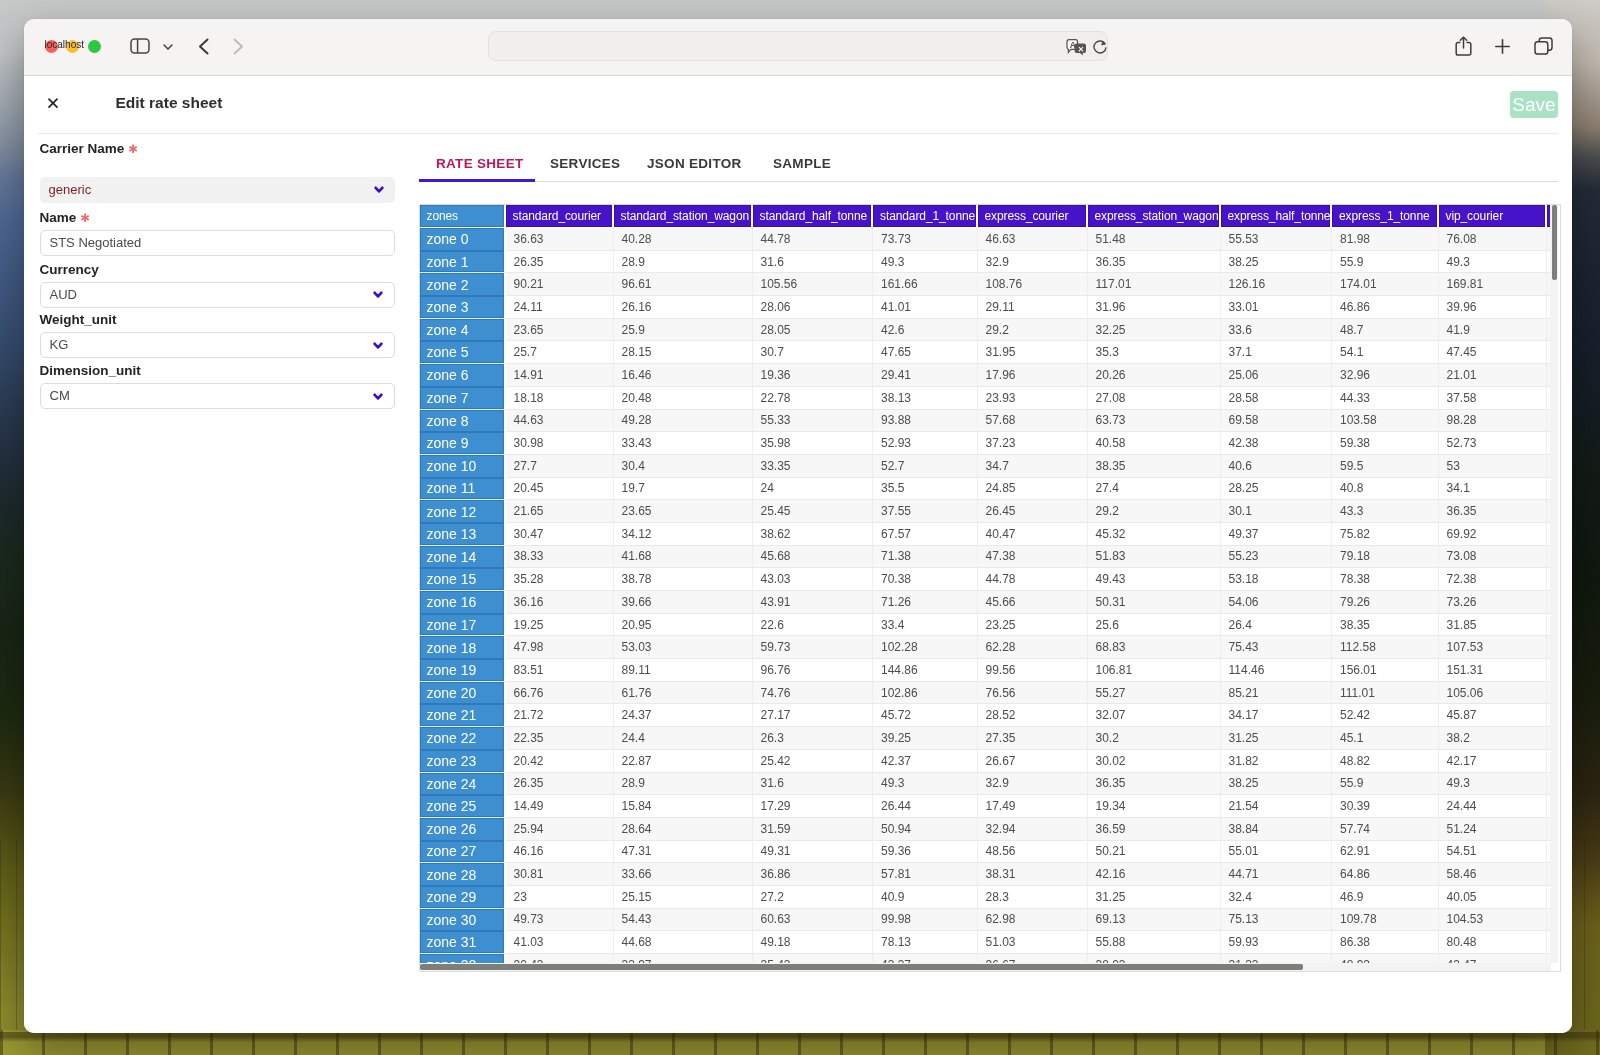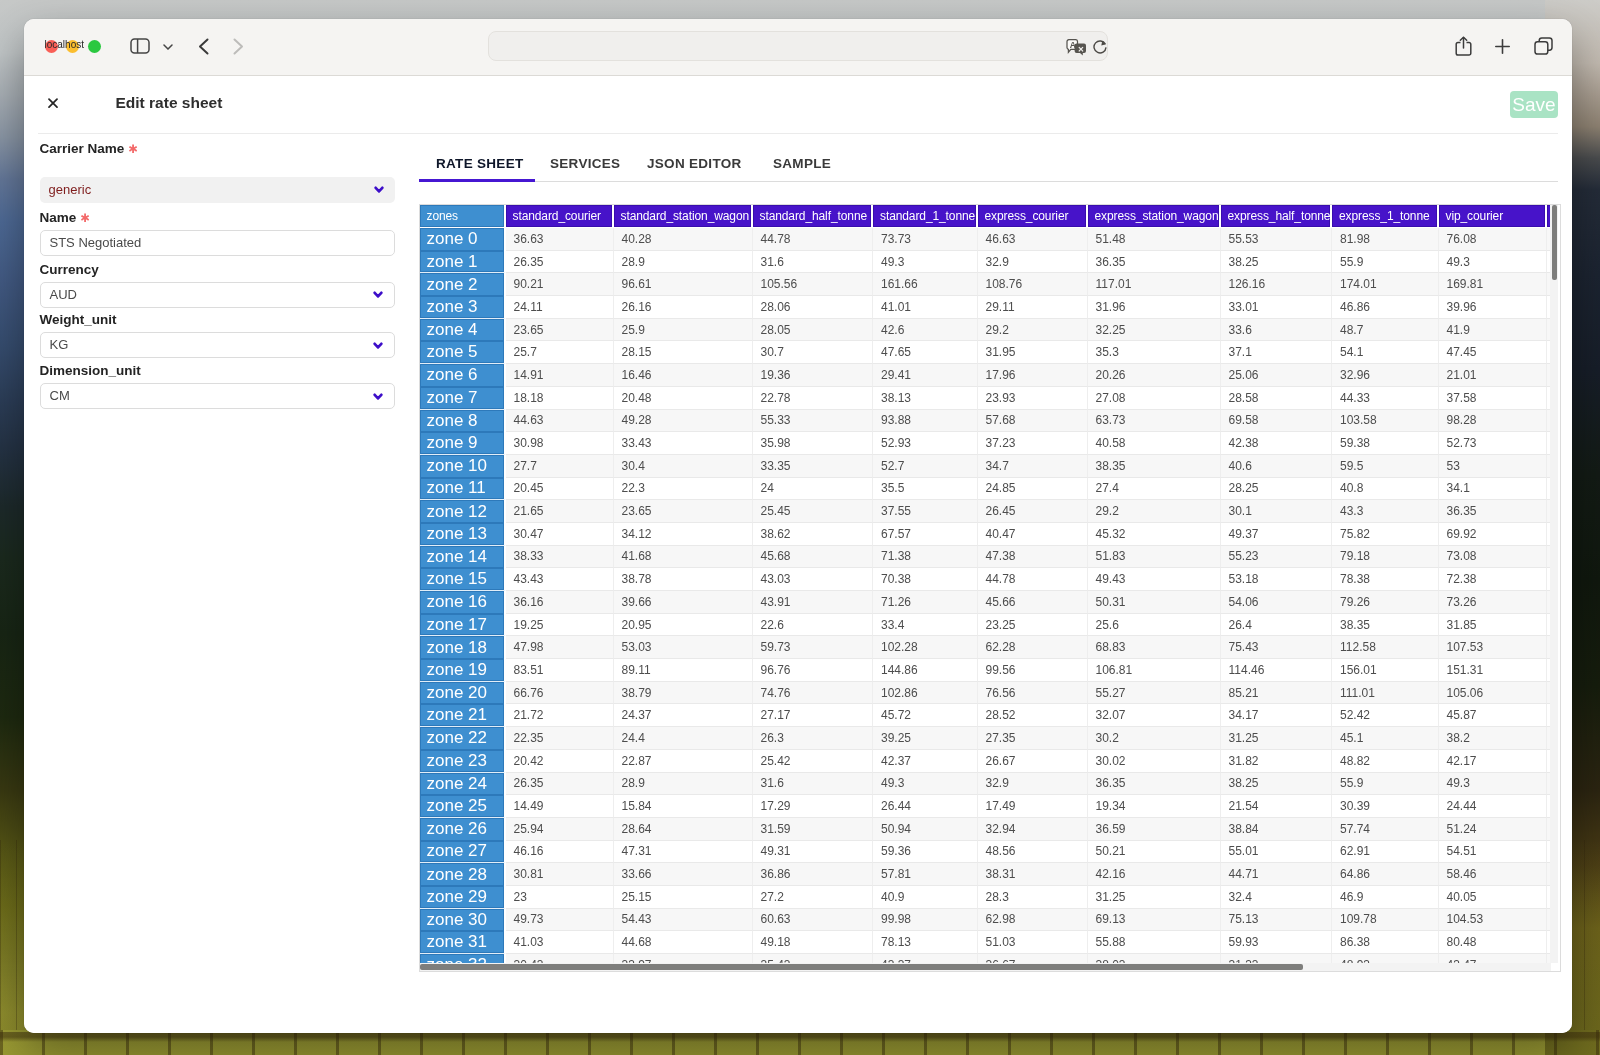--- a/index.html
+++ b/index.html
@@ -56,37 +56,37 @@
 
 .flabel { position:absolute; left:16px; font-size:13.5px; font-weight:700; color:#242424; }
 .req { color:#f36a6a; font-weight:400; font-size:11.5px; padding-left:4px; }
 .fsel { position:absolute; left:16px; width:355px; height:26px; border-radius:5px;
  background:#fff; border:1px solid #dcdcdc; font-size:13px; color:#4a4a4a; line-height:24px;
  padding-left:9px; }
 .fsel.dis { background:#f1f1f1; border:none; color:#7f1d1d; line-height:26px; }
 .chev { position:absolute; right:11px; top:50%; margin-top:-3.5px; }
 
 .tab { position:absolute; top:79.5px; font-size:13.5px; font-weight:700; color:#3a3a3a; letter-spacing:.3px; }
-.tab.act { color:#0f172a; }
+.tab.act { color:#be185d; }
 .tabline { position:absolute; left:395px; top:102.5px; width:116.5px; height:2.5px; background:#4617d2; }
 .tabgray { position:absolute; left:395px; top:104px; width:1139.5px; height:1px; background:#dcdcdc; }
 
 .tblbox { position:absolute; left:395px; top:127.5px; width:1142.5px; height:767.5px;
  border:1px solid #dcdcdc; background:#fff; }
 .tclip { position:absolute; left:0; top:0; width:1131px; height:757.5px; overflow:hidden; }
 table { border-collapse:separate; border-spacing:0; table-layout:fixed; width:1267px; }
 col.c0 { width:86px; } col.c1 { width:108px; } col.c2 { width:139px; }
 col.c3 { width:120.5px; } col.c4 { width:104.5px; } col.c5 { width:110px; }
 col.c6 { width:133px; } col.c7 { width:111.5px; } col.c8 { width:106.5px; }
 col.c9 { width:108px; } col.c10 { width:140px; }
 thead th { box-shadow: inset 0 0 0 1px rgba(44,10,150,.55); height:23px; background:#4713c9; color:#fff; font-size:12px; letter-spacing:-0.1px; font-weight:400;
  text-align:left; padding:0 0 0 7px; border-right:2px solid #fff; border-bottom:1px solid #fff;
  white-space:nowrap; overflow:hidden; }
 thead th.zh { background:#3e8fd0; box-shadow: inset 0 0 0 1px rgba(25,95,160,.45); }
-tbody th { box-shadow: inset 0 0 0 1px rgba(25,95,160,.45); height:22.7px; background:#3e8fd0; color:#fff; font-size:17px; font-weight:400;
+tbody th { box-shadow: inset 0 0 0 1px rgba(25,95,160,.45); height:22.7px; background:#3e8fd0; color:#fff; font-size:14px; font-weight:400;
  text-align:left; padding:0 0 0 7px; border-right:2px solid #fff; white-space:nowrap; }
 tbody tr:nth-child(even) th { border-bottom:1.5px solid rgba(255,255,255,.85); }
 tbody td { height:22.7px; font-size:12px; color:#4d4d4d; padding:0 0 0 8px;
  border-bottom:1px solid #e9e9e9; border-right:1px solid #eeeeee; background:#fff;
  white-space:nowrap; }
 tbody tr:nth-child(odd) td { background:#f7f7f7; }
 .vtrack { position:absolute; left:1130.5px; top:-0.5px; width:8px; height:758px; background:#f3f3f3; }
 .vthumb { position:absolute; left:1.5px; top:0; width:5px; height:75px; background:#7e7e7c; border-radius:2px; }
 .htrack { position:absolute; left:0; bottom:0; width:1131px; height:8px; background:#f3f3f3; }
 .hthumb { position:absolute; left:0; top:1px; width:883px; height:6px; background:#7e7e7c; border-radius:2px; }
@@ -348,21 +348,21 @@
                 <td>34.7</td>
                 <td>38.35</td>
                 <td>40.6</td>
                 <td>59.5</td>
                 <td>53</td>
                 <td></td>
               </tr>
 <tr>
                 <th>zone 11</th>
                 <td>20.45</td>
-                <td>22.3</td>
+                <td>19.7</td>
                 <td>24</td>
                 <td>35.5</td>
                 <td>24.85</td>
                 <td>27.4</td>
                 <td>28.25</td>
                 <td>40.8</td>
                 <td>34.1</td>
                 <td></td>
               </tr>
 <tr>
@@ -399,21 +399,21 @@
                 <td>71.38</td>
                 <td>47.38</td>
                 <td>51.83</td>
                 <td>55.23</td>
                 <td>79.18</td>
                 <td>73.08</td>
                 <td></td>
               </tr>
 <tr>
                 <th>zone 15</th>
-                <td>43.43</td>
+                <td>35.28</td>
                 <td>38.78</td>
                 <td>43.03</td>
                 <td>70.38</td>
                 <td>44.78</td>
                 <td>49.43</td>
                 <td>53.18</td>
                 <td>78.38</td>
                 <td>72.38</td>
                 <td></td>
               </tr>
@@ -465,21 +465,21 @@
                 <td>99.56</td>
                 <td>106.81</td>
                 <td>114.46</td>
                 <td>156.01</td>
                 <td>151.31</td>
                 <td></td>
               </tr>
 <tr>
                 <th>zone 20</th>
                 <td>66.76</td>
-                <td>38.79</td>
+                <td>61.76</td>
                 <td>74.76</td>
                 <td>102.86</td>
                 <td>76.56</td>
                 <td>55.27</td>
                 <td>85.21</td>
                 <td>111.01</td>
                 <td>105.06</td>
                 <td></td>
               </tr>
 <tr>

